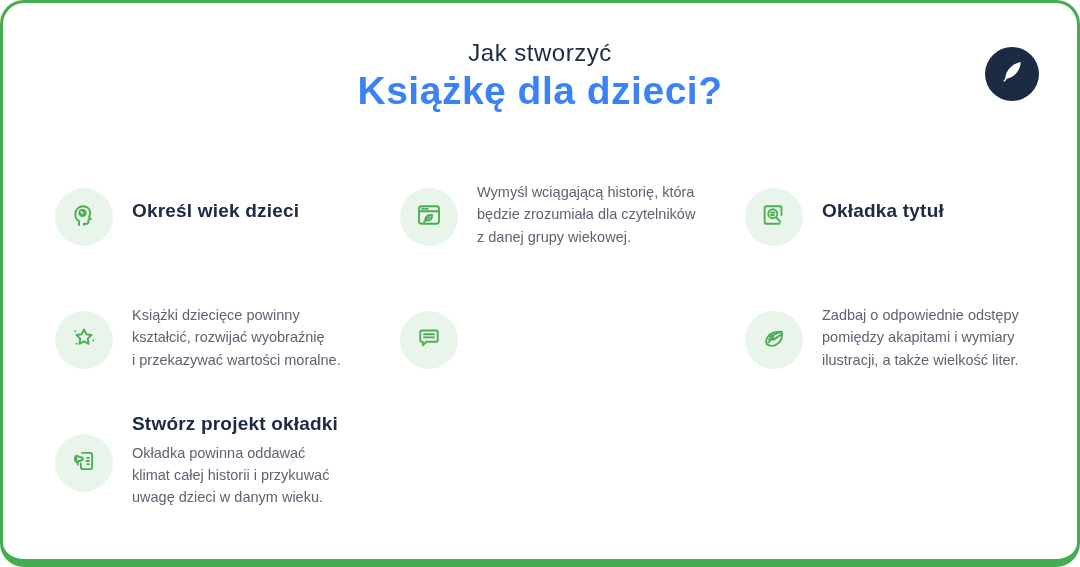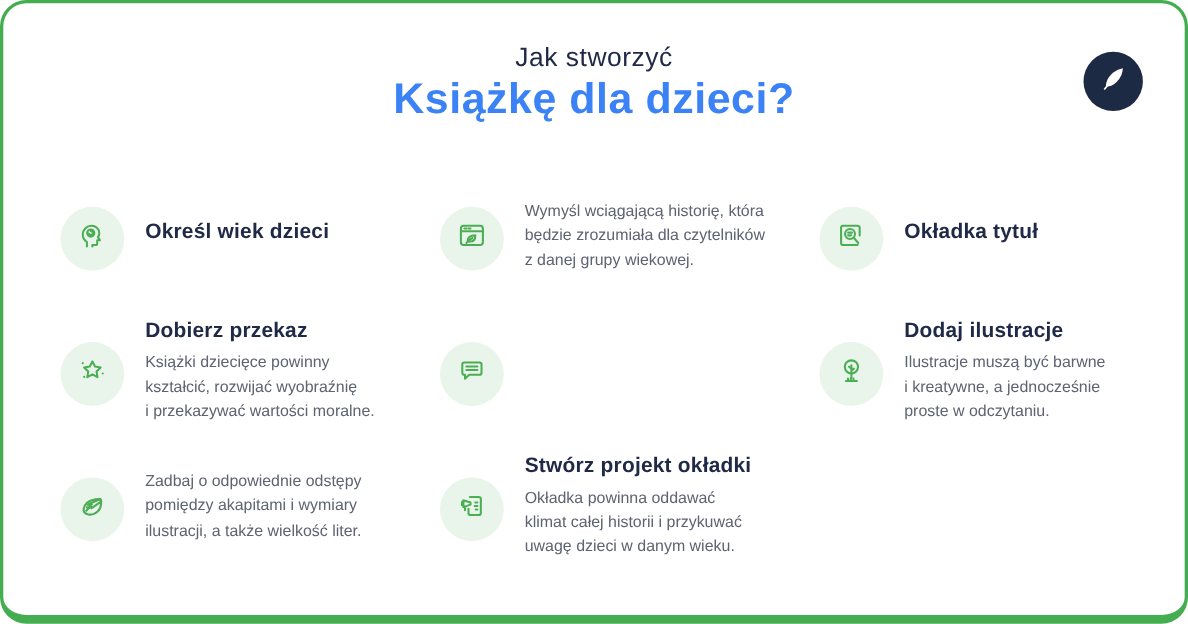--- a/index.html
+++ b/index.html
@@ -169,56 +169,38 @@
     <div class="item">
       <div class="icon-circle">
         <span>
           <svg viewBox="0 0 24 24">
             <path d="M12 5.2l1.9 3.8 4.1.6-3 2.9.7 4.2-3.7-2-3.7 2 .7-4.2-3-2.9 4.1-.6z"></path>
             <path d="M5 6.5v.01 M19.5 14v.01 M6 16.5v.01"></path>
           </svg>
         </span>
       </div>
       <div class="item-text">
-        <div class="item-title">Dobierz przekaz</div>
         <div class="item-desc">Książki dziecięce powinny
 kształcić, rozwijać wyobraźnię
 i przekazywać wartości moralne.</div>
       </div>
     </div>
 
 
     <div class="item">
       <div class="icon-circle">
         <span>
           <svg viewBox="0 0 24 24">
             <path d="M5 7.5A1.5 1.5 0 0 1 6.5 6h11A1.5 1.5 0 0 1 19 7.5v6a1.5 1.5 0 0 1-1.5 1.5H10l-3 2.8V15H6.5A1.5 1.5 0 0 1 5 13.5z"></path>
             <path d="M8 9h8 M8 11.5h8"></path>
           </svg>
         </span>
       </div>
     </div>
 
-    <div class="item">
-      <div class="icon-circle">
-        <span>
-          <svg viewBox="0 0 24 24">
-            <path d="M12 4.5c2.8 0 4.8 2 4.8 4.6 0 2.7-2 4.9-4.8 4.9s-4.8-2.2-4.8-4.9C7.2 6.5 9.2 4.5 12 4.5z"></path>
-            <path d="M12 8v9.5 M12 10.5l-1.7-1.4 M12 12l1.8-1.5"></path>
-            <path d="M8 19.5h8 M9.5 17.7v1.8 M11.5 17.7v1.8 M13.5 17.7v1.8"></path>
-          </svg>
-        </span>
-      </div>
-      <div class="item-text">
-        <div class="item-title">Dodaj ilustracje</div>
-        <div class="item-desc">Ilustracje muszą być barwne
-i kreatywne, a jednocześnie
-proste w odczytaniu.</div>
-      </div>
-    </div>
 
     <div class="item">
       <div class="icon-circle">
         <span>
           <svg viewBox="0 0 24 24">
             <path d="M18 7c1 4.5-.5 8.5-4.5 10.5-3 1.5-6.5.5-7.5-1C5 14 6.5 9.5 11 8c2.5-.8 5-1 7-1z"></path>
             <path d="M7.5 15.5C10 12.5 13.5 9.8 17 8.2"></path>
             <path d="M9.5 10.5l7.8-3.4 1.2 1.6-7 4.8z" fill="#e9f5ea"></path>
             <path d="M8.5 11h3 M8 13h2.2"></path>
           </svg>

